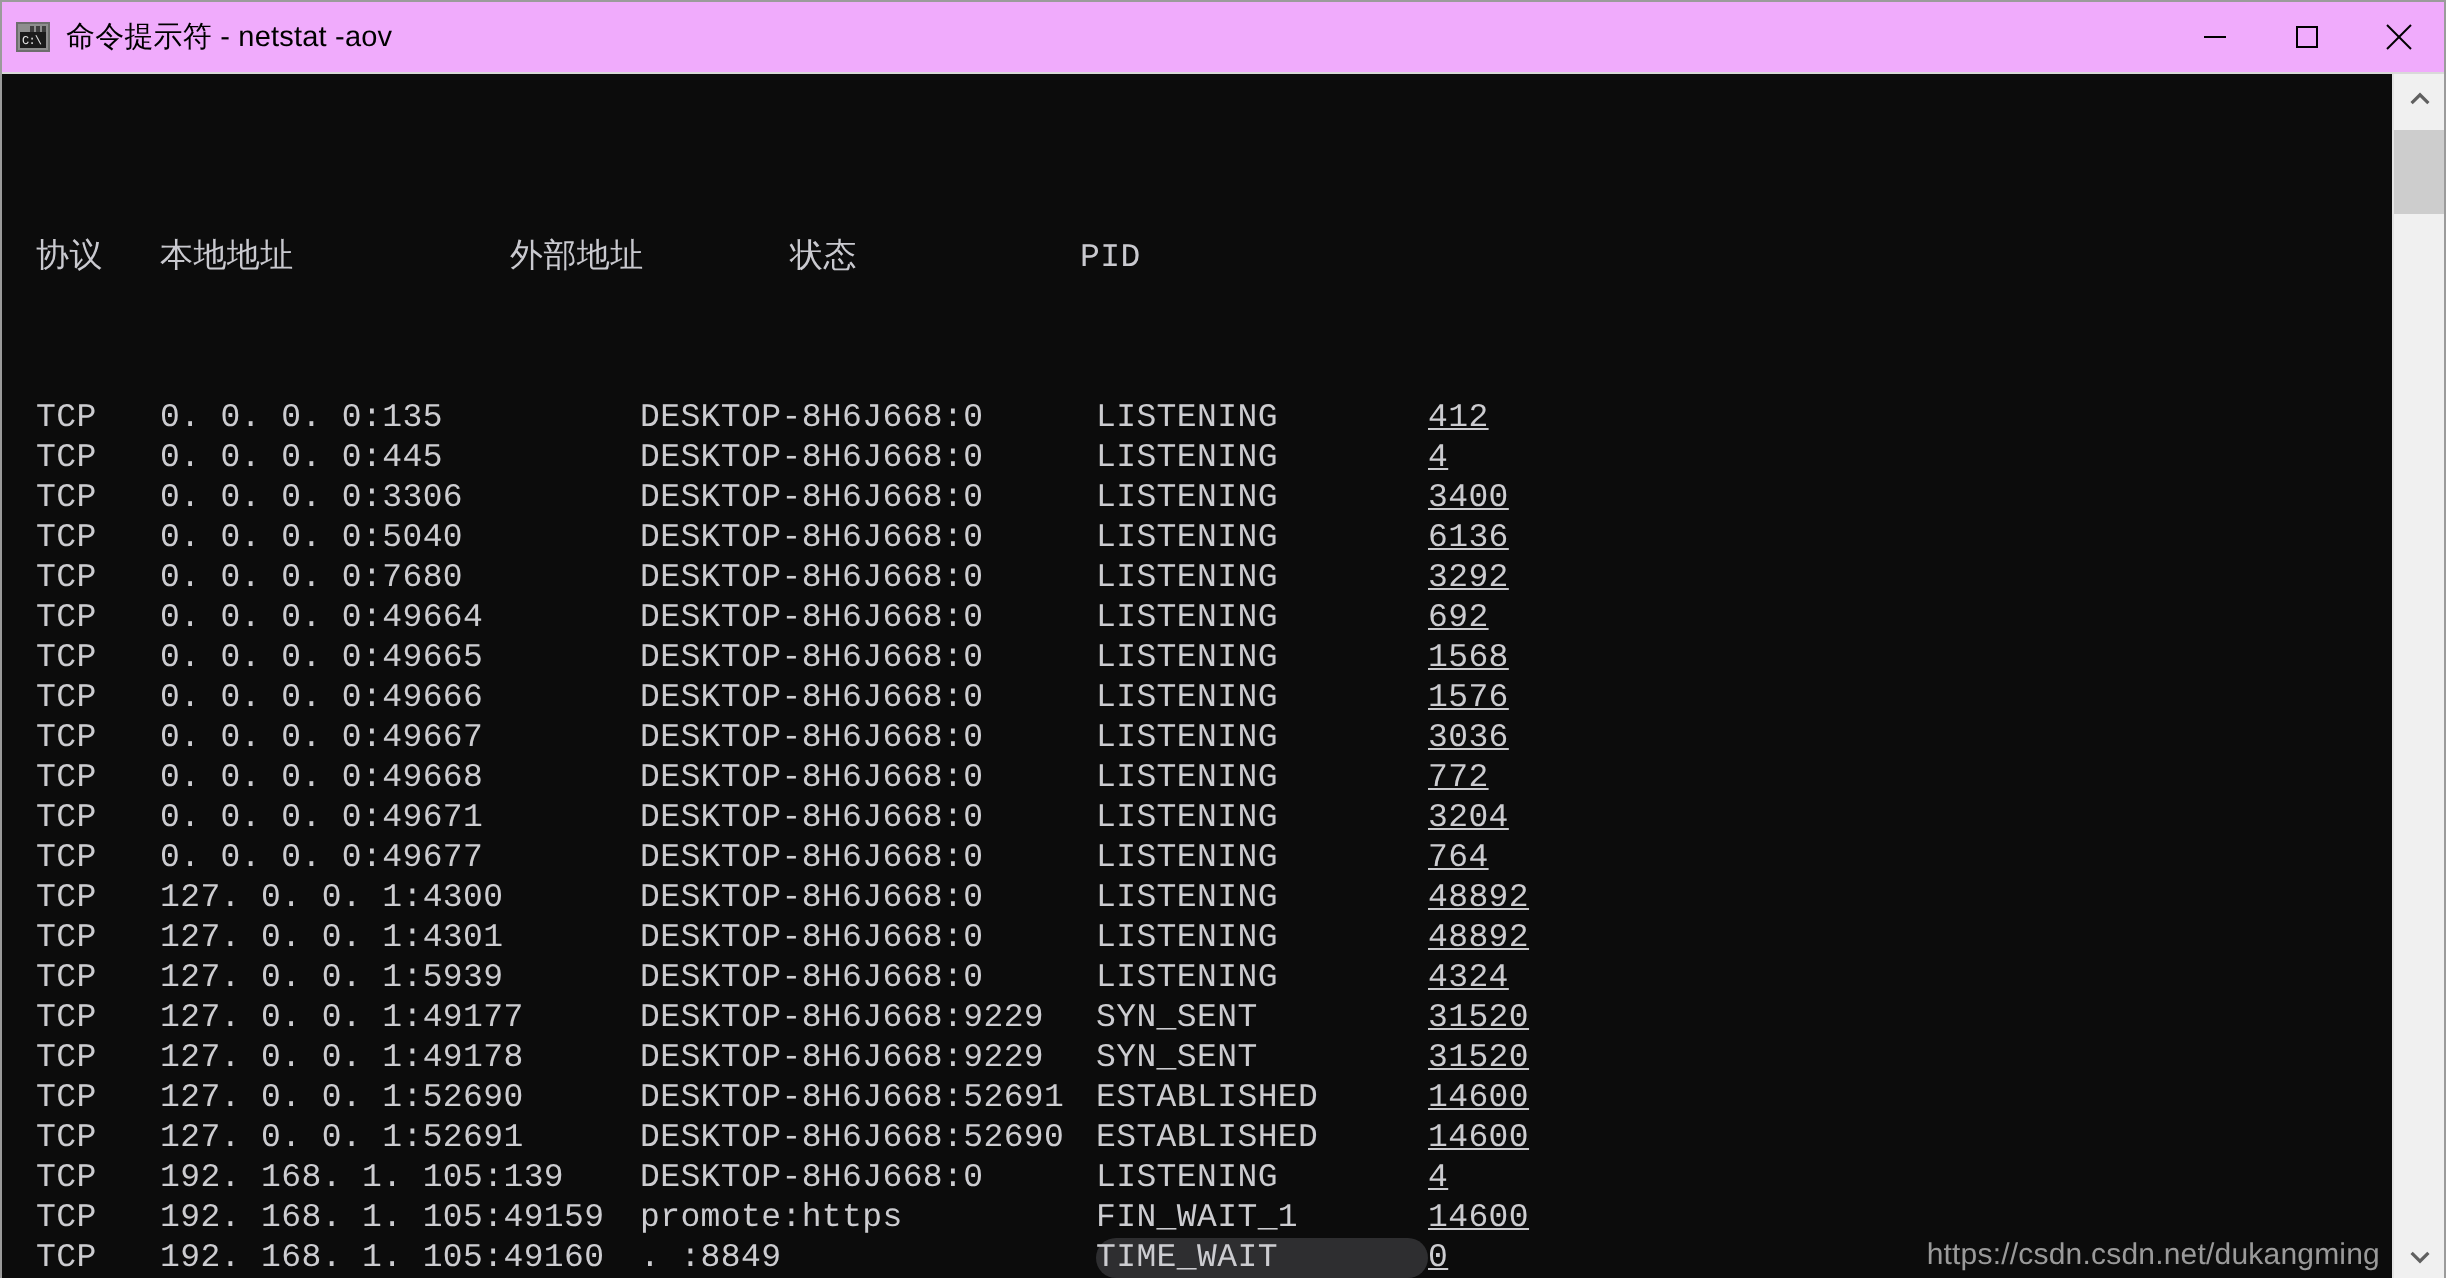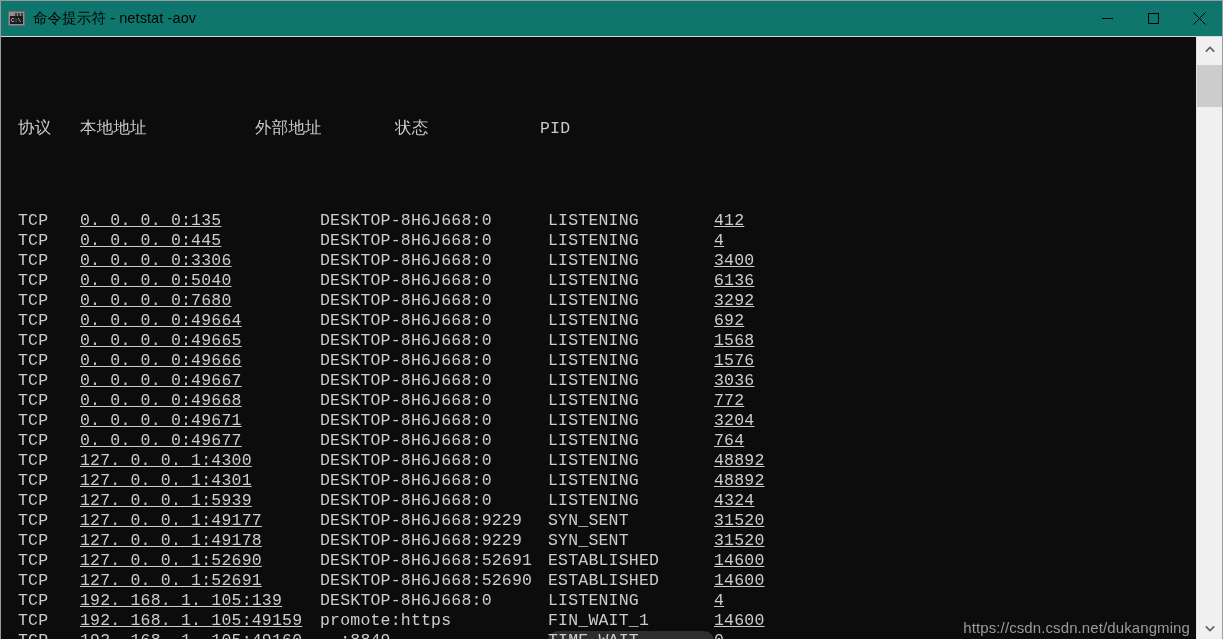--- a/index.html
+++ b/index.html
@@ -21,21 +21,21 @@
     border-bottom: none;
     overflow: hidden;
   }
 
   
   #titlebar {
     position: absolute;
     top: 0; left: 0;
     width: 1221px;
     height: 36px;
-    background: #0f766e;
+    background: #f0abfc;
     display: flex;
     align-items: center;
     border-bottom: 1px solid #d9d9d9;
   }
 
   #title-icon {
     width: 17px;
     height: 15px;
     margin-left: 7px;
     margin-right: 8px;
@@ -114,22 +114,22 @@
 
   .term-line {
     height: 20px;
     white-space: pre;
     display: block;
   }
 
   .hdr { color: #c9c9cf; }
 
   
-  .c-proto  { display: inline-block; width: 62px; margin-top: 12px; }
-  .c-local  { display: inline-block; width: 240px; text-decoration: underline; }
+  .c-proto  { display: inline-block; width: 62px; }
+  .c-local  { display: inline-block; width: 240px; }
   .c-remote { display: inline-block; width: 228px; }
   .c-state  { display: inline-block; width: 166px; }
   .c-pid    { display: inline-block; text-decoration: underline; }
 
   .h-proto  { display: inline-block; width: 62px; }
   .h-local  { display: inline-block; width: 175px; }
   .h-remote { display: inline-block; width: 140px; }
   .h-state  { display: inline-block; width: 145px; }
   .h-pid    { display: inline-block; }
 

